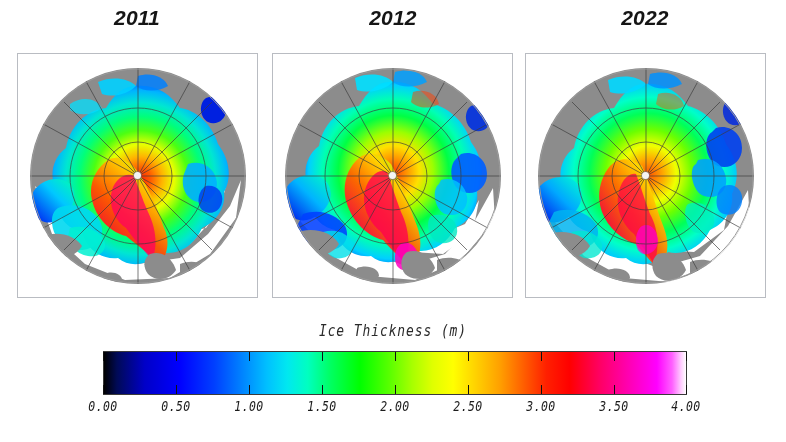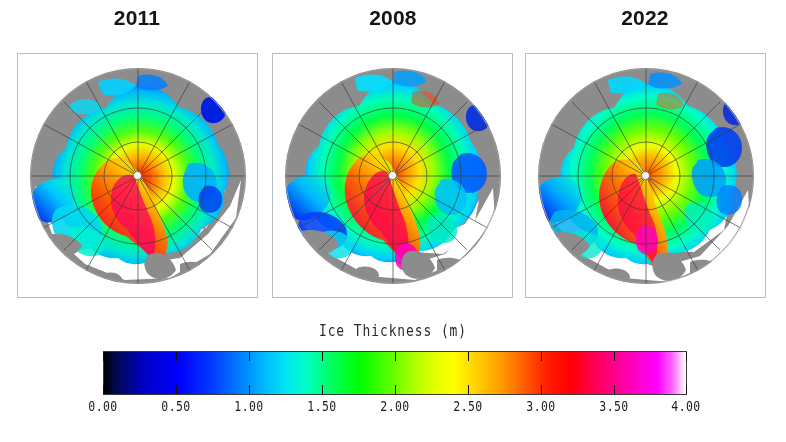--- a/index.html
+++ b/index.html
@@ -1,21 +1,21 @@
 <!DOCTYPE html>
 <html><head>
 <meta charset="utf-8">
 <style>
   html,body{margin:0;padding:0;background:#ffffff;}
   body{
     width:786px;height:442px;position:relative;overflow:hidden;
     font-family:"Liberation Sans","DejaVu Sans",sans-serif;
     -webkit-font-smoothing:antialiased;
   }
-  .figure{position:absolute;left:0;top:0;width:786px;height:442px;background:#fff;}
+  .figure{position:absolute;left:0;top:0;width:786px;height:442px;background:#fff;font-style:italic;}
 
   
   .year-title{
     position:absolute;top:6px;width:180px;text-align:center;
     font-size:21px;font-weight:bold;color:#151515;letter-spacing:.2px;
   }
   #year-0{left:47px;}
   #year-1{left:303px;}
   #year-2{left:555px;}
 
@@ -78,21 +78,21 @@
     font-family:"DejaVu Sans Mono","Liberation Mono",monospace;
     transform:scaleX(.82);
   }
 </style>
 </head>
 <body>
 
 <div class="figure">
 
   <div class="year-title" id="year-0">2011</div>
-  <div class="year-title" id="year-1">2008</div>
+  <div class="year-title" id="year-1">2012</div>
   <div class="year-title" id="year-2">2022</div>
 
   <div class="panel" id="panel-0">
     <div class="globe">
       <svg class="ocean" viewBox="0 0 216 216" preserveAspectRatio="none">
         <path d="M5 118 L40 150 L70 176 L108 196 L150 190 L178 166 L200 138 L211 112 L206 150 L180 186 L140 210 L95 212 L55 196 L22 166 Z" fill="#ffffff"></path>
         <path d="M118 150 L150 166 L176 160 L190 140 L196 118 L184 150 L160 176 L130 180 Z" fill="#ffffff"></path>
       </svg>
       <svg class="ice" viewBox="0 0 216 216" preserveAspectRatio="none">
         <defs>

